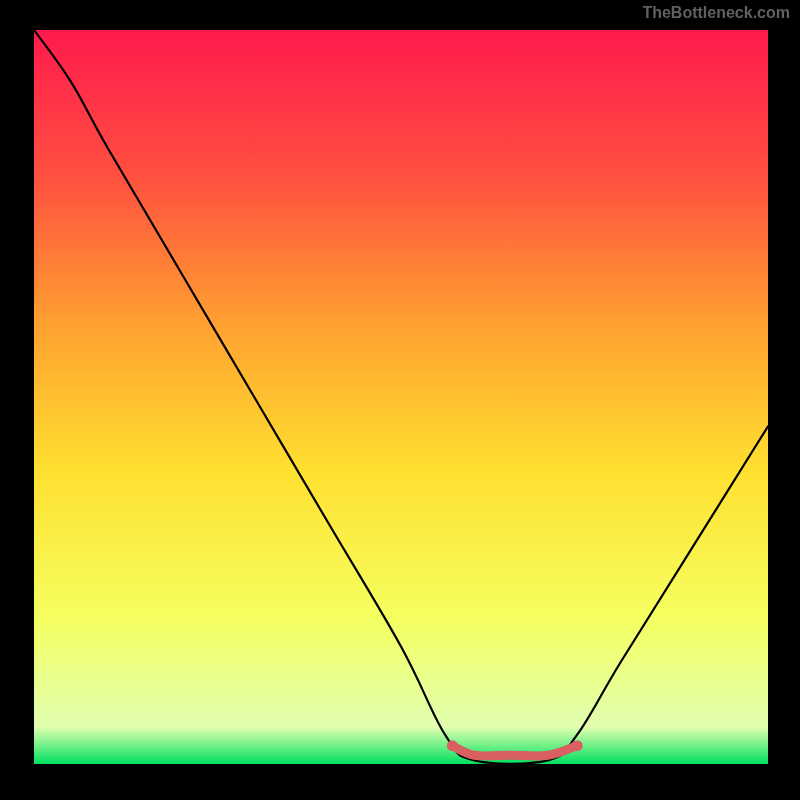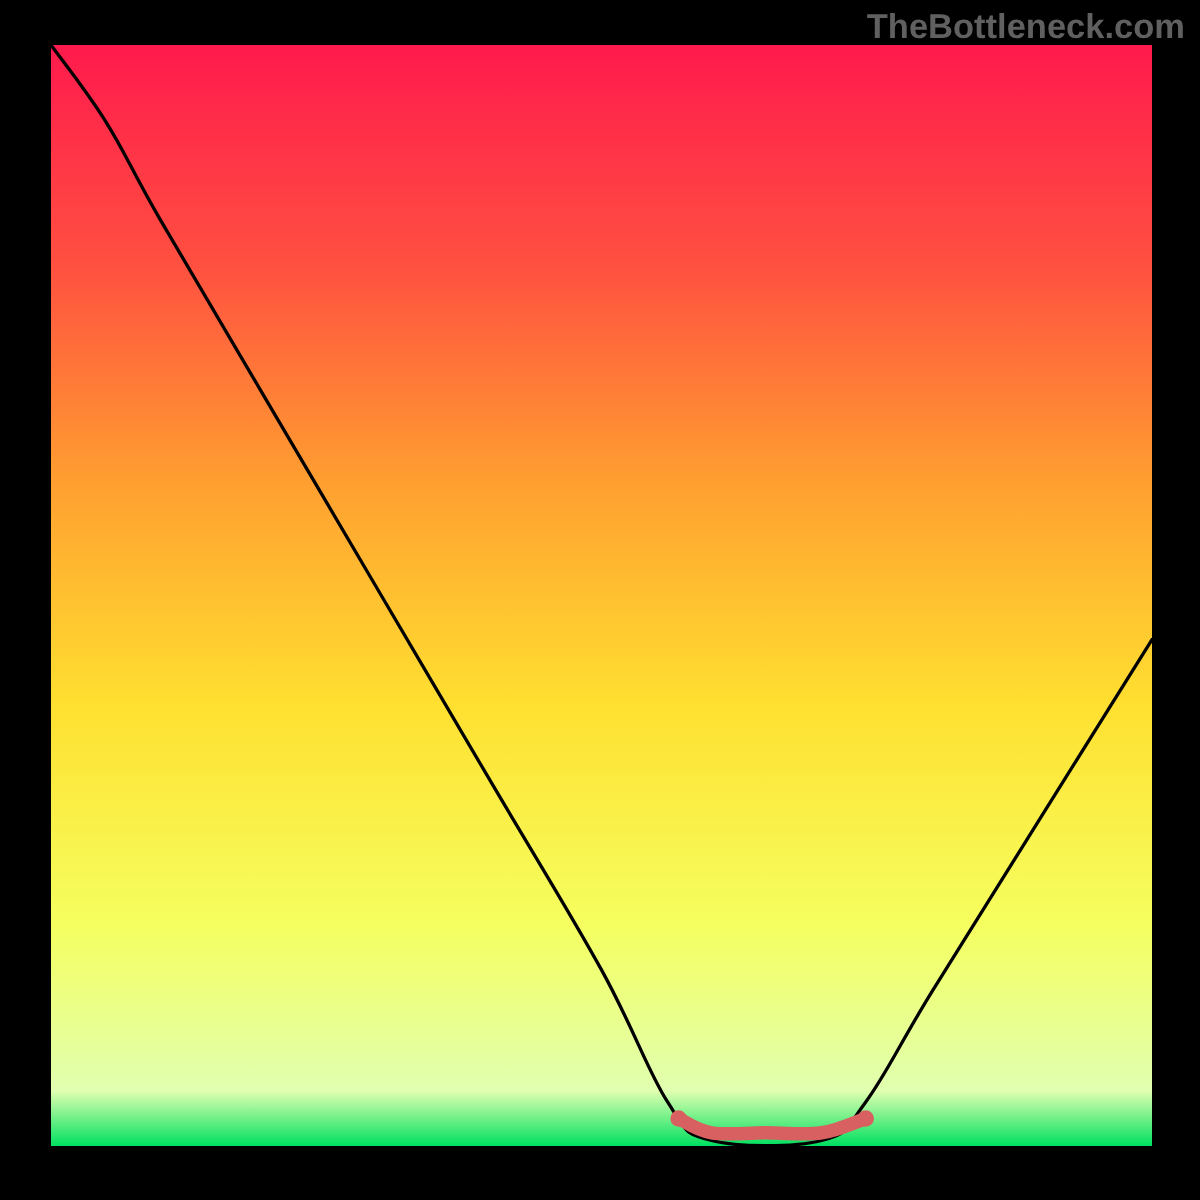--- a/index.html
+++ b/index.html
@@ -15,21 +15,21 @@
     position: relative;
     width: 800px;
     height: 800px;
     background: #000;
   }
   .watermark {
     position: absolute;
     top: 4px;
     right: 10px;
     color: #606060;
-    font-size: 23px;
+    font-size: 16px;
     font-weight: bold;
     z-index: 10;
   }
   .plot-area {
     position: absolute;
     left: 34px;
     top: 30px;
     width: 734px;
     height: 734px;
   }

